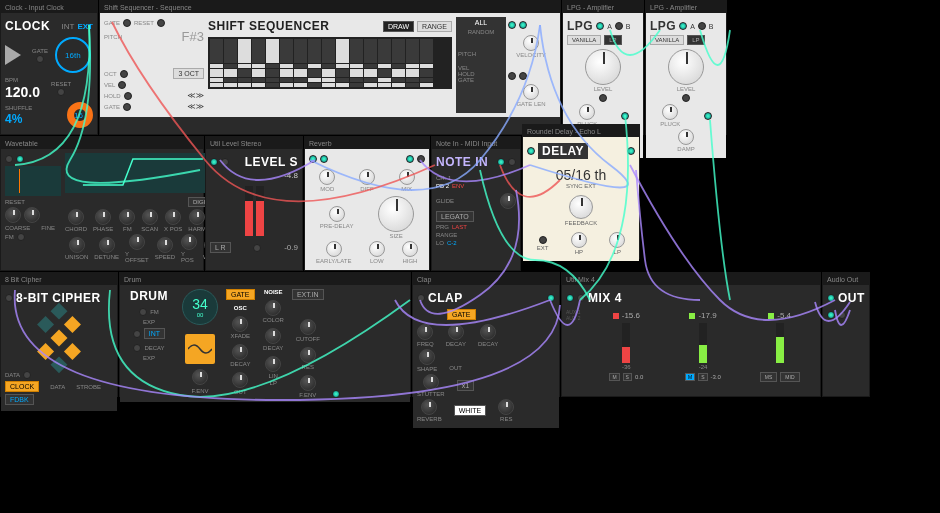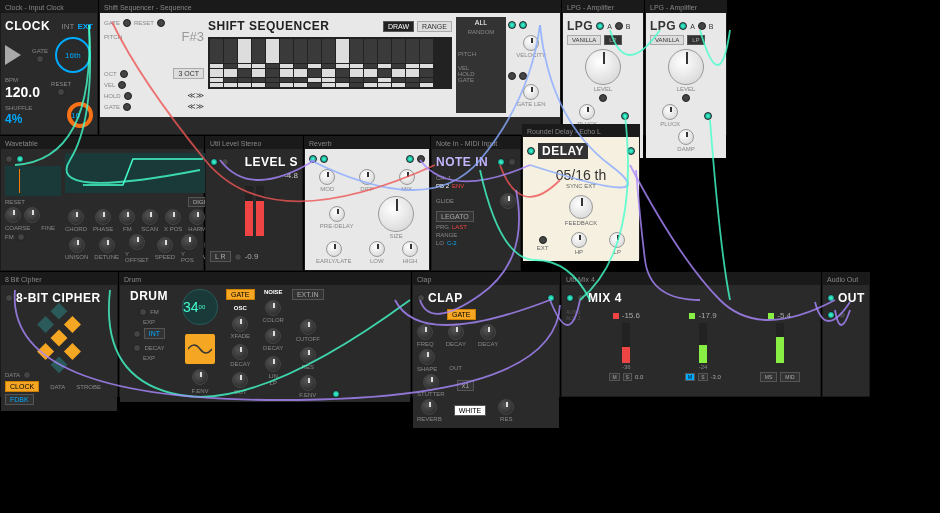--- a/index.html
+++ b/index.html
@@ -33,21 +33,21 @@
 .seq-row{display:flex;gap:1px;height:4px}
 .seq-cell{width:13px;background:#3a3a3a;height:100%}
 .seq-on{background:#ddd}
 .big-circle{width:40px;height:40px;border-radius:50%;border:2px solid #0af;display:flex;align-items:center;justify-content:center;color:#0af;font-size:8px}
 .play-tri{width:0;height:0;border-left:16px solid #aaa;border-top:10px solid transparent;border-bottom:10px solid transparent}
 .meter-bar{width:8px;height:50px;background:#222;position:relative}
 .meter-fill{position:absolute;bottom:0;width:100%}
 .diamond{width:50px;height:50px;position:relative;transform:rotate(45deg)}
 .dia-cell{position:absolute;width:12px;height:12px;background:#f5a623}
 .sine-box{width:30px;height:30px;background:#f5a623;border-radius:2px;display:flex;align-items:center;justify-content:center}
-.circle-disp{width:36px;height:36px;border-radius:50%;background:#1a3a3a;border:1px solid #2a5a5a;display:flex;align-items:center;color:#4fc;font-size:9px}
+.circle-disp{width:36px;height:36px;border-radius:50%;background:#1a3a3a;border:1px solid #2a5a5a;display:flex;flex-direction:column;align-items:center;justify-content:center;color:#4fc;font-size:9px}
 </style>
 </head>
 <body>
 
 <div class="module" style="left:0;top:0;width:98px;height:135px">
   <div class="mod-header">Clock - Input Clock</div>
   <div class="mod-body dark-panel">
     <div class="row">
       <span class="title-big" style="color:#fff">CLOCK</span>
       <span style="margin-left:auto;color:#888">INT</span>
@@ -73,21 +73,21 @@
       <div class="col" style="margin-left:8px">
         <span class="label">RESET</span>
         <span class="port"></span>
       </div>
     </div>
     <div class="row">
       <div class="col" style="align-items:flex-start">
         <span class="label">SHUFFLE</span>
         <span style="color:#0af;font-size:12px;font-weight:bold">4%</span>
       </div>
-      <div style="margin-left:auto;width:26px;height:26px;border-radius:50%;border:4px solid #f97316;display:flex;align-items:center;color:#0af">
+      <div style="margin-left:auto;width:26px;height:26px;border-radius:50%;border:7px solid #f97316;display:flex;align-items:center;color:#0af">
         <span>16</span>
       </div>
     </div>
   </div>
 </div>
 
 <div class="module" style="left:99px;top:0;width:462px;height:135px">
   <div class="mod-header">Shift Sequencer - Sequence</div>
   <div class="mod-body white-panel" style="display:flex">
     <div style="width:100px">
@@ -435,21 +435,21 @@
         <span style="margin-left:auto;color:#ccc">-4.8</span>
       </div>
     <div style="display:flex;justify-content:center;gap:3px;margin-top:6px">
       <div class="meter-bar">
           <div class="meter-fill" style="height:70%;background:#e44"></div>
         </div>
       <div class="meter-bar">
           <div class="meter-fill" style="height:70%;background:#e44"></div>
         </div>
     </div>
-    <div class="row" style="justify-content:flex-start;margin-top:15px">
+    <div class="row" style="justify-content:space-between;margin-top:6px">
         <span class="btn">L R</span>
         <span class="port"></span>
         <span>-0.9</span>
       </div>
   </div>
 </div>
 
 <div class="module" style="left:304px;top:136px;width:126px;height:135px">
   <div class="mod-header">Reverb</div>
   <div class="mod-body white-panel">

